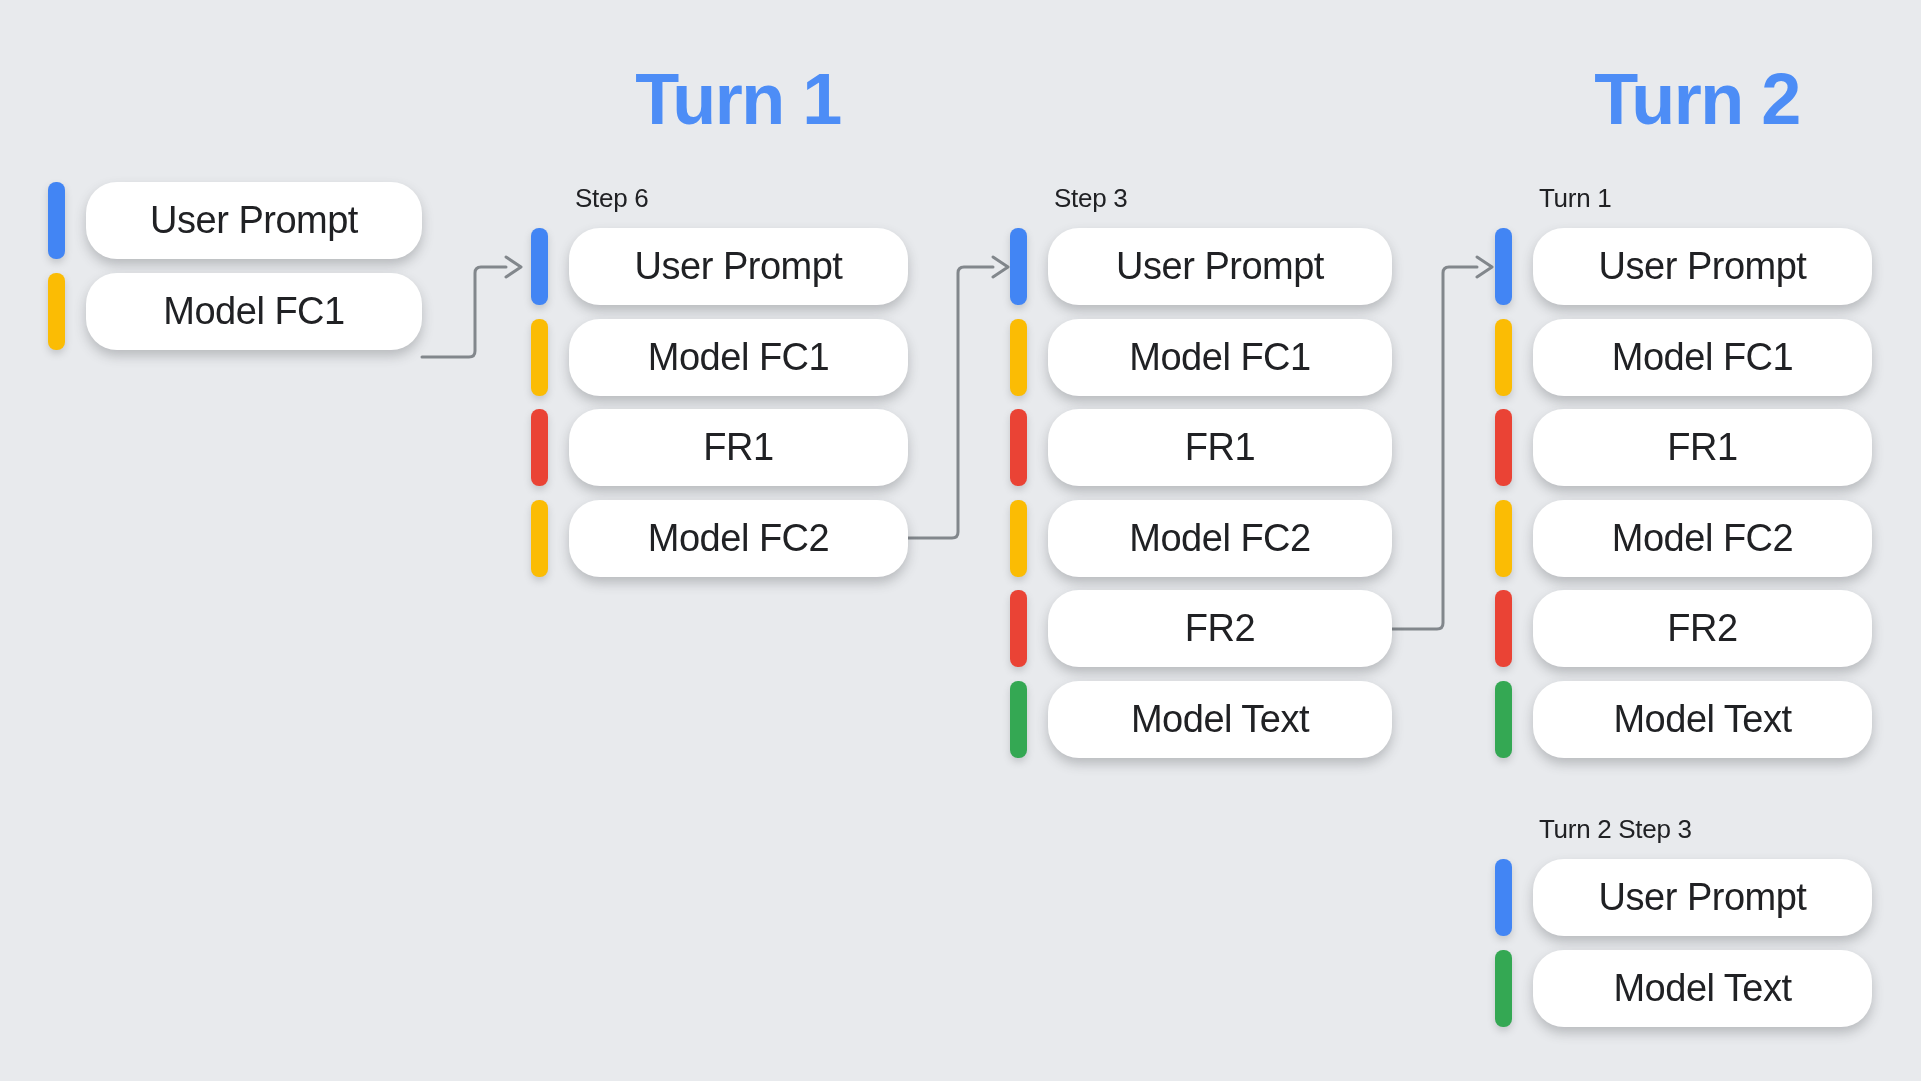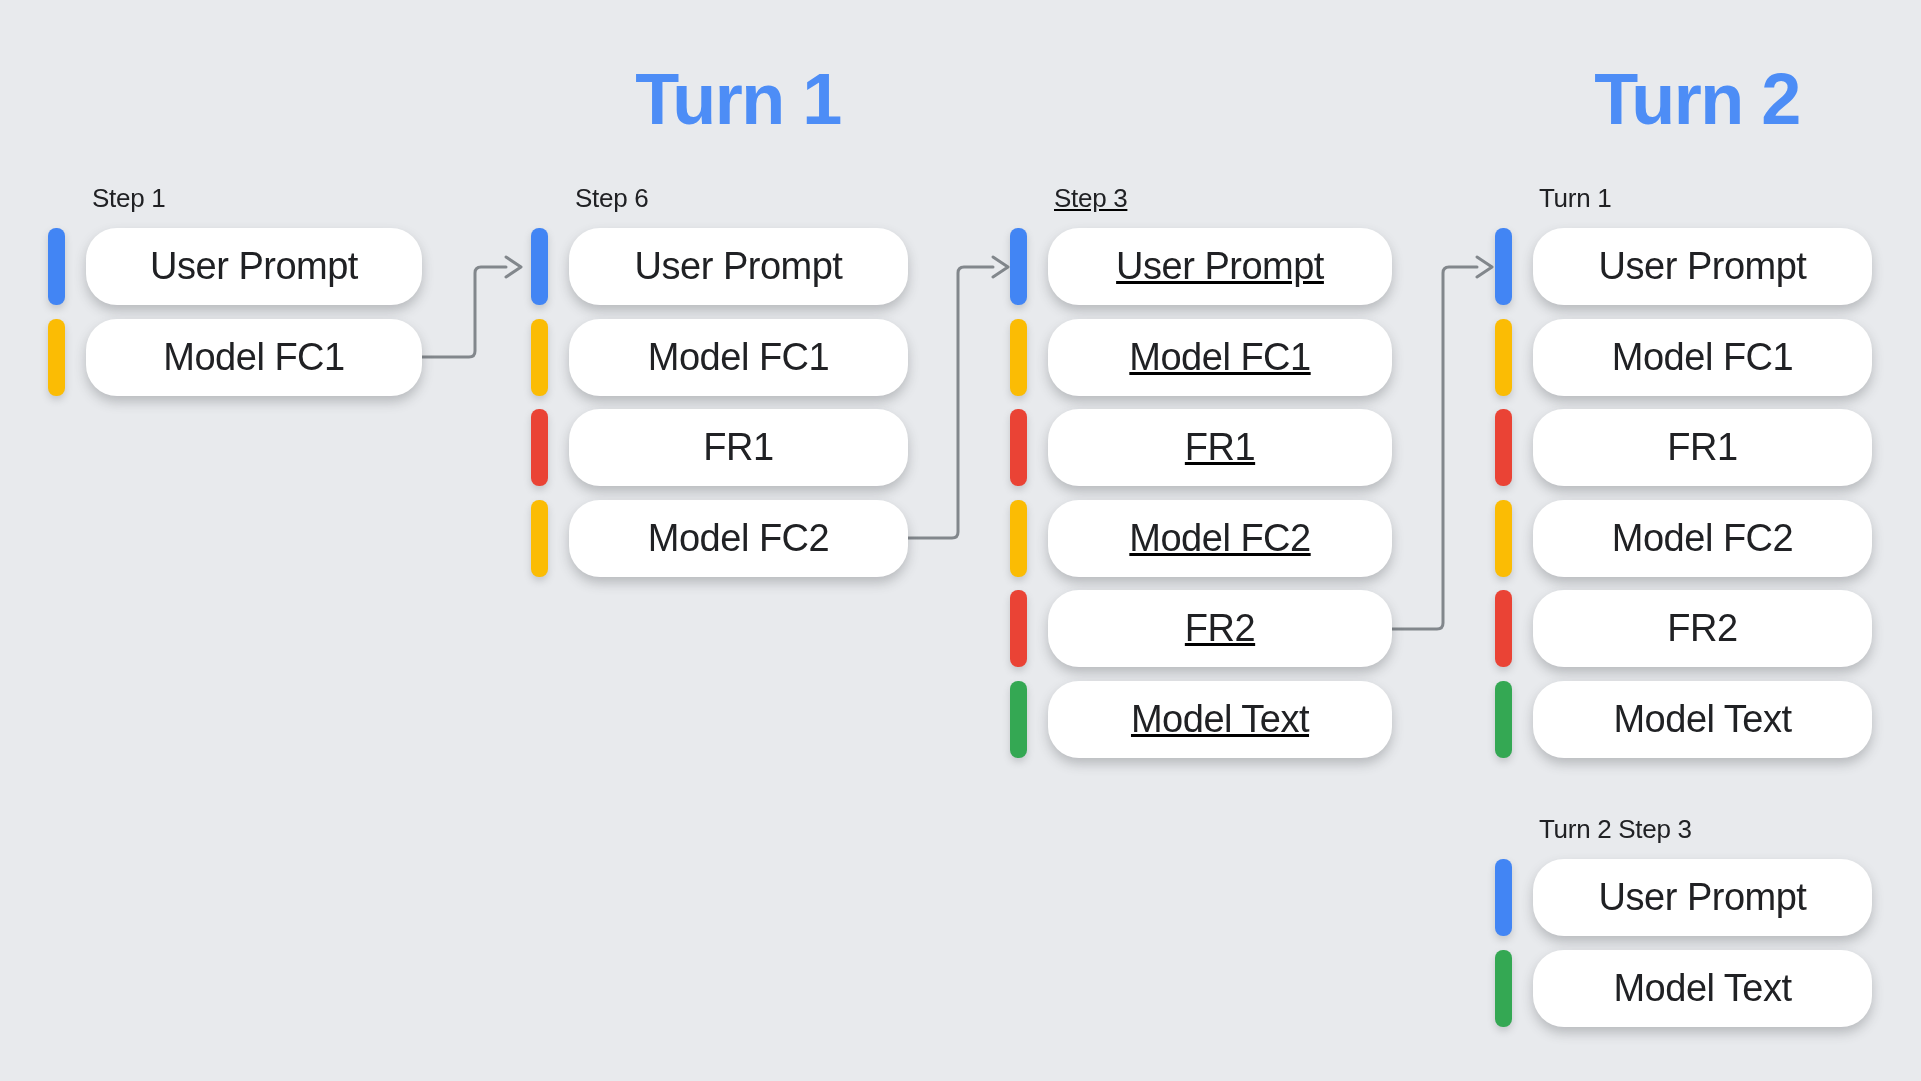--- a/index.html
+++ b/index.html
@@ -39,40 +39,39 @@
     box-shadow:0 6px 12px rgba(60,64,67,0.28);
     display:flex;align-items:center;justify-content:center;
     font-size:38px;color:#202124;letter-spacing:-0.5px;
     white-space:nowrap;
   }
   .arrows{position:absolute;left:0;top:0;}
   .arrows path{fill:none;stroke-width:3px;stroke-linecap:round;stroke-linejoin:round;}
   
   .col-1{left:48px;top:182px;width:374px;}
   .col-2{left:531px;top:182px;width:377px;}
-  .col-3{left:1010px;top:182px;width:382px;text-decoration:underline;}
+  .col-3{left:1010px;top:182px;width:382px;}
   .col-4{left:1495px;top:182px;width:377px;}
   .col-5{left:1495px;top:813px;width:377px;}
 </style>
 </head>
 <body>
 
 <div class="canvas" style="background: rgb(232, 234, 237);">
 
   <div class="turn-title t1" style="color: rgb(77, 141, 246);">Turn 1</div>
   <div class="turn-title t2" style="color: rgb(77, 141, 246);">Turn 2</div>
 
   <svg class="arrows" width="1921" height="1081" viewBox="0 0 1921 1081">
     <path d="M422 357 H469 Q475 357 475 351 V273 Q475 267 481 267 H506 M506 257 L521 267 L506 277" style="stroke: rgb(130, 135, 140);"></path>
     <path d="M908 538 H952 Q958 538 958 532 V273 Q958 267 964 267 H993 M993 257 L1008 267 L993 277" style="stroke: rgb(130, 135, 140);"></path>
     <path d="M1392 629 H1437 Q1443 629 1443 623 V273 Q1443 267 1449 267 H1477 M1477 257 L1492 267 L1477 277" style="stroke: rgb(130, 135, 140);"></path>
   </svg>
 
   <div class="column col-1">
-    <div class="col-label">Step 1</div>
     <div class="row">
       <div class="bar" style="background: rgb(66, 133, 244);"></div>
       <div class="card">User Prompt</div>
     </div>
     <div class="row">
       <div class="bar" style="background: rgb(251, 188, 4);"></div>
       <div class="card">Model FC1</div>
     </div>
   </div>
 

